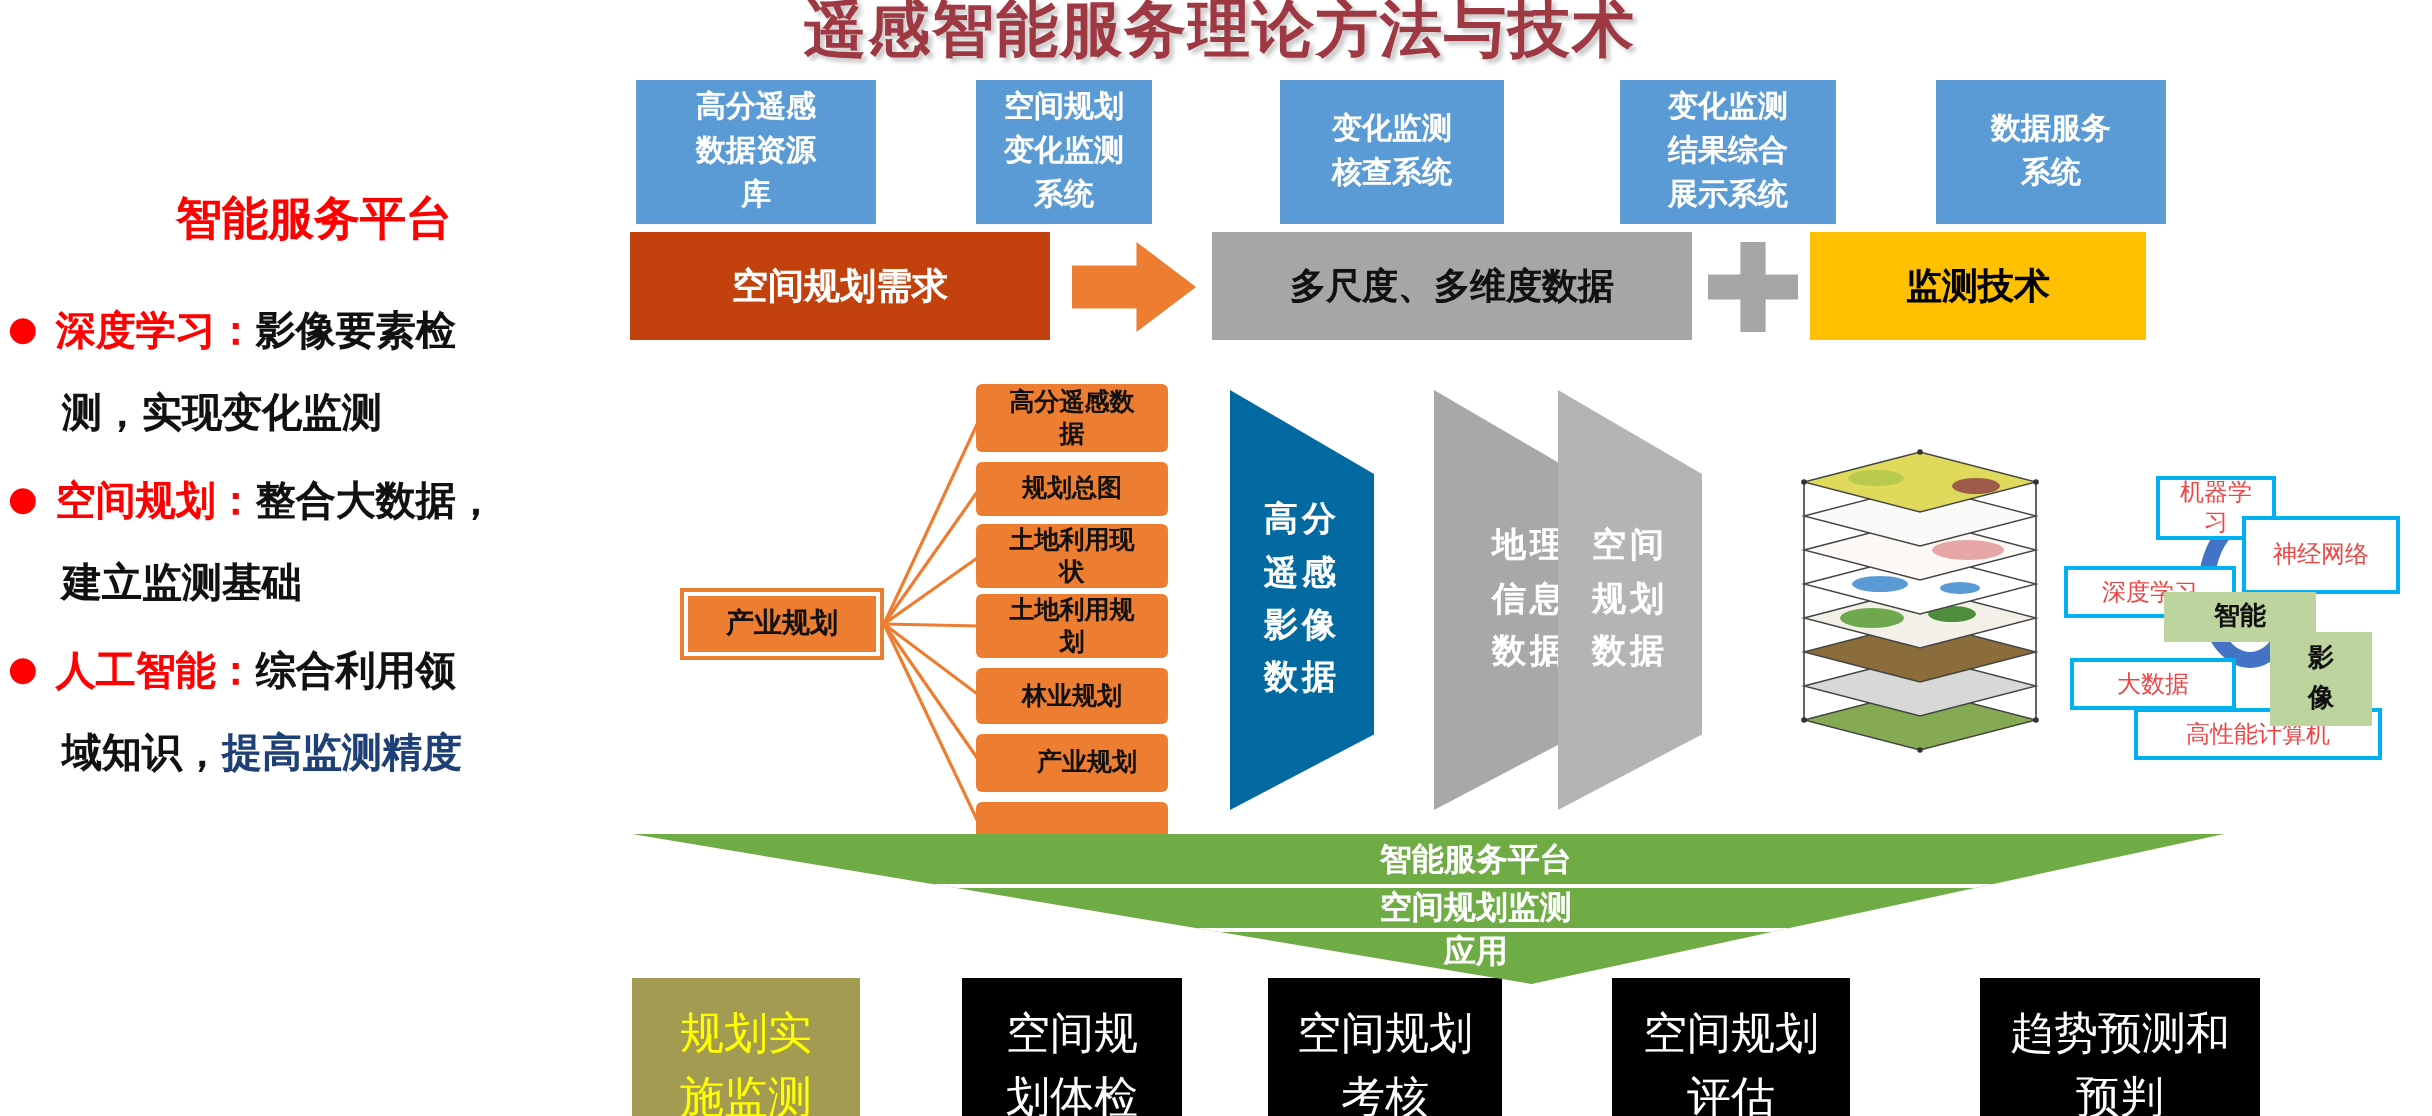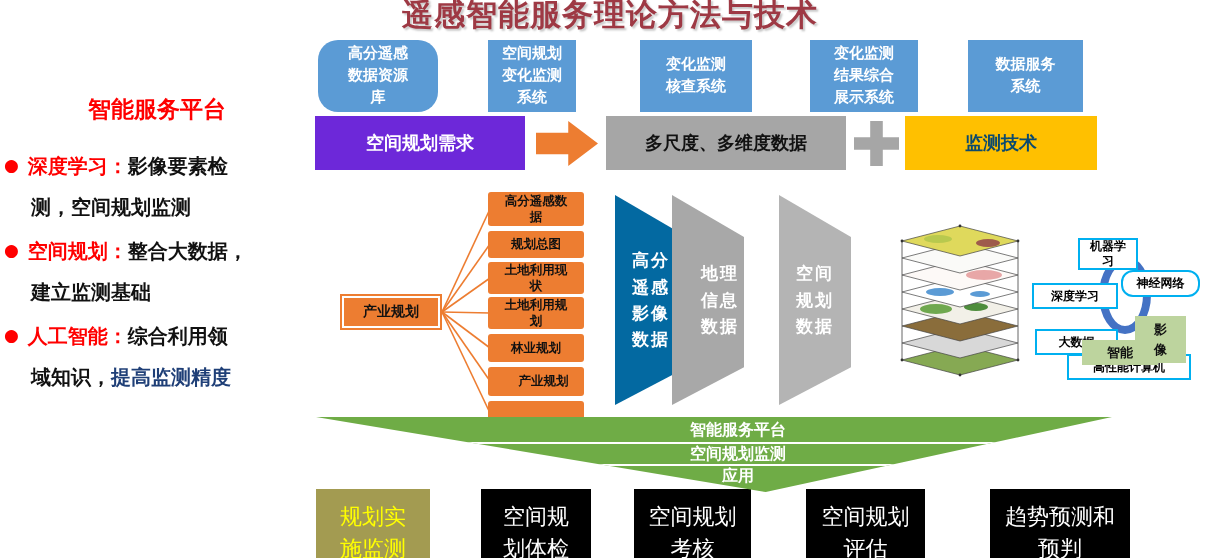--- a/index.html
+++ b/index.html
@@ -21,40 +21,40 @@
   .bullet .dot{color:#FF0000;font-size:17px;margin-right:9px;vertical-align:2px;}
   .bullet .head{color:#FF0000;}
   .bullet .l2{padding-left:27px;}
   .bullet .tail{color:#1F3F77;}
 
   
   .sysbox{top:40px;height:72px;background:#5B9BD5;color:#fff;font-size:15px;font-weight:bold;line-height:1.45;}
 
   
   .flowbox{top:116px;height:54px;font-size:18px;font-weight:bold;}
-  .need{left:315px;width:210px;background:#6d28d9;color:#fff;}
+  .need{left:315px;width:210px;background:#c2410c;color:#fff;}
   .bigdata{left:606px;width:240px;background:#A6A6A6;color:#111;}
-  .tech{left:905px;width:192px;background:#FFC000;color:#0c4a6e;}
+  .tech{left:905px;width:168px;background:#FFC000;color:#000000;}
   .arrow{left:536px;top:119px;width:62px;height:49px;background:#ED7D31;
     clip-path:polygon(0 28%,52% 28%,52% 4%,100% 50%,52% 96%,52% 72%,0 72%);}
   .plus{left:854px;top:121px;width:45px;height:45px;background:#A6A6A6;
     clip-path:polygon(36% 0,64% 0,64% 36%,100% 36%,100% 64%,64% 64%,64% 100%,36% 100%,36% 64%,0 64%,0 36%,36% 36%);}
 
   
   .hub{left:342px;top:296px;width:98px;height:32px;background:#ED7D31;border:2px solid #fff;
     box-shadow:0 0 0 2px #ED7D31;color:#111;font-size:14px;font-weight:bold;}
   .item{left:488px;width:96px;background:#ED7D31;border-radius:3px;color:#111;
     font-size:12.5px;font-weight:bold;line-height:1.3;}
 
   
   .banner{top:195px;width:72px;height:210px;color:#fff;font-size:17px;font-weight:bold;
     line-height:1.55;letter-spacing:2px;clip-path:polygon(0 0,100% 20%,100% 82%,0 100%);}
 
   
-  .tagbox{background:#fff;border:2px solid #00B0F0;color:#000000;font-size:12px;font-weight:bold;
+  .tagbox{background:#fff;border:2px solid #00B0F0;color:#ef4444;font-size:12px;font-weight:normal;
     line-height:1.25;z-index:3;}
   .greenbox{background:#BDD49E;color:#111;font-size:13px;font-weight:bold;line-height:1.5;z-index:4;}
   .ring{left:1099px;top:256px;width:52px;height:78px;border:8px solid #4472C4;border-radius:50%;z-index:1;}
 
   
   .funnel{left:316px;top:417px;width:796px;height:75px;background:#6FAC46;
     clip-path:polygon(0 0,100% 0,56.5% 100%);z-index:6;}
   .funnel .sep{position:absolute;left:0;right:0;height:2px;background:#fff;}
   .funnel .fline{position:absolute;left:53%;transform:translateX(-50%);color:#fff;
     font-size:16px;font-weight:600;white-space:nowrap;}
@@ -71,34 +71,34 @@
 <body>
 
 <div id="canvas">
 
   <div class="abs main-title">遥感智能服务理论方法与技术</div>
 
   <div class="abs side-title">智能服务平台</div>
 
   <div class="abs bullet" style="top:145px;">
     <div><span class="dot">●</span><span class="head">深度学习：</span><span>影像要素检</span></div>
-    <div class="l2">测，空间规划监测</div>
+    <div class="l2">测，实现变化监测</div>
   </div>
 
   <div class="abs bullet" style="top:230px;">
     <div><span class="dot">●</span><span class="head">空间规划：</span><span>整合大数据，</span></div>
     <div class="l2">建立监测基础</div>
   </div>
 
   <div class="abs bullet" style="top:315px;">
     <div><span class="dot">●</span><span class="head">人工智能：</span><span>综合利用领</span></div>
     <div class="l2"><span>域知识，</span><span class="tail">提高监测精度</span></div>
   </div>
 
-  <div class="abs ctr pre sysbox" style="left:318px;width:120px;border-radius:20px;">高分遥感
+  <div class="abs ctr pre sysbox" style="left:318px;width:120px;">高分遥感
 数据资源
 库</div>
   <div class="abs ctr pre sysbox" style="left:488px;width:88px;">空间规划
 变化监测
 系统</div>
   <div class="abs ctr pre sysbox" style="left:640px;width:112px;">变化监测
 核查系统</div>
   <div class="abs ctr pre sysbox" style="left:810px;width:108px;">变化监测
 结果综合
 展示系统</div>
@@ -133,21 +133,21 @@
   <div class="abs ctr pre item" style="top:297px;height:32px;">土地利用规
 划</div>
   <div class="abs ctr pre item" style="top:334px;height:28px;">林业规划</div>
   <div class="abs ctr pre item" style="top:367px;height:29px;padding-left:15px;">产业规划</div>
   <div class="abs ctr pre item" style="top:401px;height:28px;"></div>
 
   <div class="abs ctr pre banner" style="left:615px;background:#0369a1;">高分
 遥感
 影像
 数据</div>
-  <div class="abs ctr pre banner" style="left:672px;background:#A8A8A8;padding-left:24px;">地理
+  <div class="abs ctr pre banner" style="left:717px;background:#A8A8A8;padding-left:24px;">地理
 信息
 数据</div>
   <div class="abs ctr pre banner" style="left:779px;background:#B4B4B4;">空间
 规划
 数据</div>
 
   <svg class="abs" style="left:878px;top:210px;" width="164" height="182" viewBox="0 0 164 182">
     <g stroke="#666" stroke-width="1">
       <line x1="24" y1="30" x2="24" y2="150"></line>
       <line x1="140" y1="30" x2="140" y2="150"></line>
@@ -177,25 +177,25 @@
       <circle cx="24" cy="150" r="1.4"></circle>
         <circle cx="140" cy="150" r="1.4"></circle>
       <circle cx="82" cy="16" r="1.4"></circle>
         <circle cx="82" cy="165" r="1.4"></circle>
     </g>
   </svg>
 
   <div class="abs ring"></div>
   <div class="abs ctr pre tagbox" style="left:1078px;top:238px;width:60px;height:32px;">机器学
 习</div>
-  <div class="abs ctr pre tagbox" style="left:1121px;top:270px;width:79px;height:27px;border-radius:12px;">神经网络</div>
+  <div class="abs ctr pre tagbox" style="left:1121px;top:258px;width:79px;height:39px;">神经网络</div>
   <div class="abs ctr pre tagbox" style="left:1032px;top:283px;width:86px;height:26px;">深度学习</div>
   <div class="abs ctr pre tagbox" style="left:1035px;top:329px;width:83px;height:26px;">大数据</div>
   <div class="abs ctr pre tagbox" style="left:1067px;top:354px;width:124px;height:26px;">高性能计算机</div>
-  <div class="abs ctr pre greenbox" style="left:1082px;top:296px;width:76px;height:25px;margin-top:44px;">智能</div>
+  <div class="abs ctr pre greenbox" style="left:1082px;top:296px;width:76px;height:25px;">智能</div>
   <div class="abs ctr pre greenbox" style="left:1135px;top:316px;width:51px;height:47px;">影
 像</div>
 
   <div class="abs funnel">
     <div class="sep" style="top:25px;"></div>
     <div class="sep" style="top:47px;"></div>
     <div class="fline" style="top:3px;">智能服务平台</div>
     <div class="fline" style="top:27px;">空间规划监测</div>
     <div class="fline" style="top:49px;">应用</div>
   </div>

